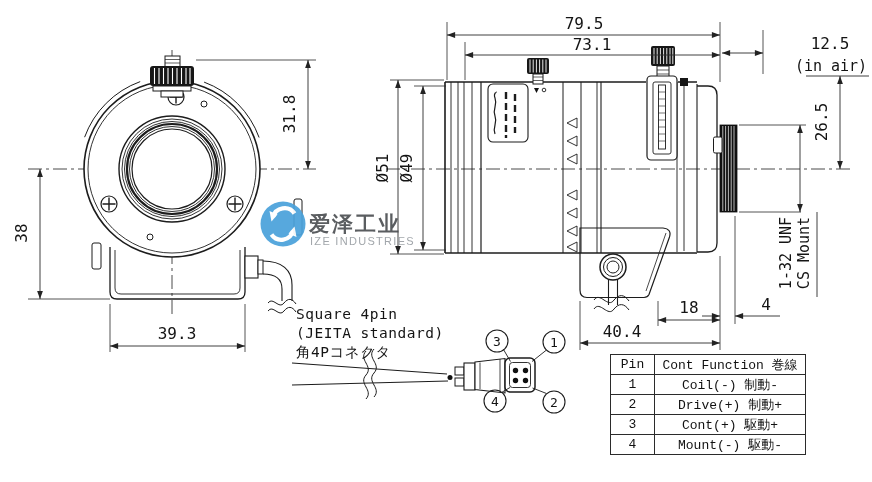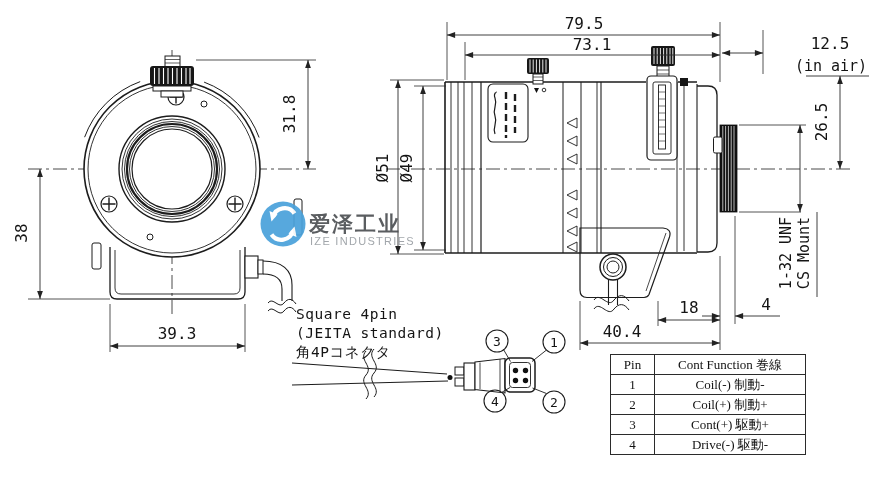--- a/index.html
+++ b/index.html
@@ -10,21 +10,21 @@
   .dimtxt-s{font-family:"DejaVu Sans Mono", monospace;font-size:15px;}
   .lbltxt{font-family:"DejaVu Sans Mono", monospace;font-size:14.5px;letter-spacing:0.5px;}
   .pinnum{font-family:"DejaVu Sans Mono", monospace;font-size:13px;}
   .wm-cn{font-family:"Liberation Sans","DejaVu Sans",sans-serif;font-size:21px;font-weight:700;
          fill:#4e5154;letter-spacing:2px;}
   .wm-en{font-family:"Liberation Sans","DejaVu Sans",sans-serif;font-size:11px;
          fill:#9ba0a5;letter-spacing:1.3px;}
   
   .pin-table{position:absolute;left:610px;top:354px;width:196px;}
   .pin-table table{border-collapse:collapse;width:100%;
-      font-family:Liberation Serif, serif;font-size:13px;color:#111;}
+      font-family:Liberation Mono, monospace;font-size:13px;color:#111;}
   .pin-table th,.pin-table td{border:1.4px solid #2b2b2b;text-align:center;
       height:19px;padding:0 2px;font-weight:400;}
   .pin-table th{font-weight:400;}
   .pin-table col.c1{width:44px;}
 </style>
 </head>
 <body>
 
 <div id="stage">
 <svg width="872" height="482" viewBox="0 0 872 482">
@@ -263,26 +263,26 @@
         <th>Cont Function 巻線</th>
       </tr>
     </thead>
     <tbody>
       <tr>
         <td>1</td>
         <td>Coil(-) 制動-</td>
       </tr>
       <tr>
         <td>2</td>
-        <td>Coil(+) 制動+</td>
+        <td>Drive(+) 制動+</td>
       </tr>
       <tr>
         <td>3</td>
         <td>Cont(+) 駆動+</td>
       </tr>
       <tr>
         <td>4</td>
-        <td>Drive(-) 駆動-</td>
+        <td>Mount(-) 駆動-</td>
       </tr>
     </tbody>
   </table>
 </div>
 </div>
 
 </body></html>

